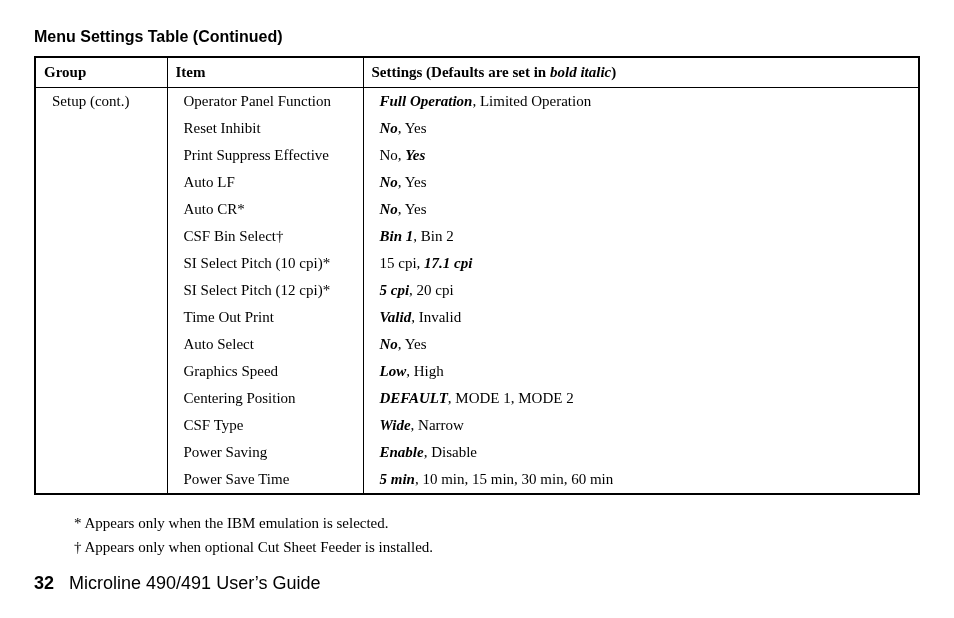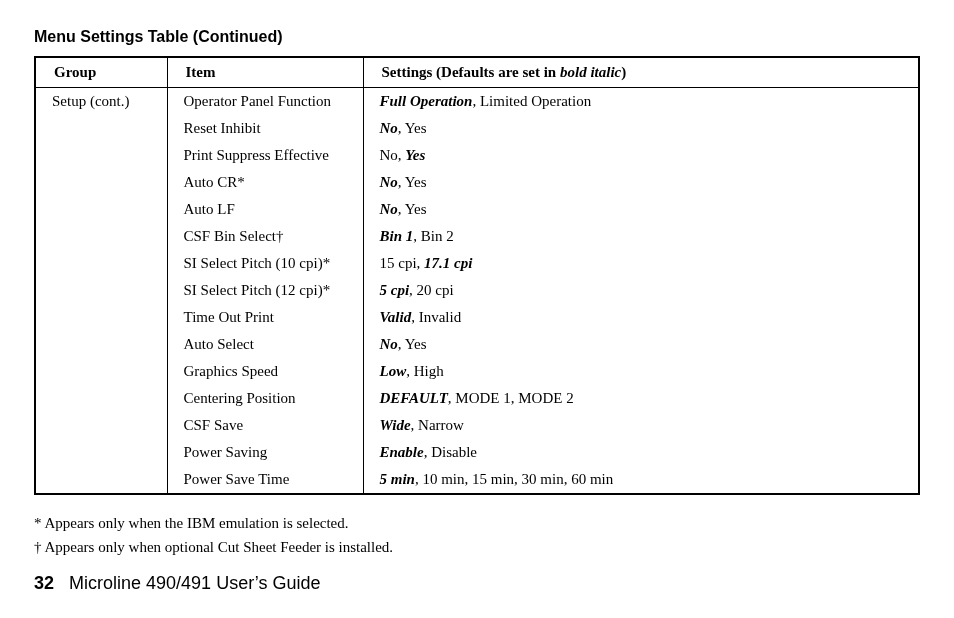--- a/index.html
+++ b/index.html
@@ -21,35 +21,35 @@
   }
   table.settings {
     width: 100%;
     border-collapse: collapse;
     border: 2px solid #000;
     table-layout: fixed;
   }
   table.settings th {
     text-align: left;
     font-weight: bold;
-    padding: 6px 10px 6px 18px;
+    padding: 6px 10px 6px 8px;
     border-bottom: 1px solid #000;
     vertical-align: top;
   }
   table.settings td {
     padding: 5px 16px;
     vertical-align: top;
   }
   col.col-group { width: 132px; }
   col.col-item  { width: 196px; }
   col.col-set   { }
   .vsep-right { border-right: 1px solid #000; }
   .bi { font-weight: bold; font-style: italic; }
   .def-note { font-style: italic; font-weight: bold; }
-  .footnotes { margin-top: 16px; font-size: 15px; line-height: 1.6; }
+  .footnotes { margin-top: 16px; font-size: 15px; line-height: 1.6; margin-left: 40px; }
   .footer {
     margin-top: 14px;
     font-family: Arial, Helvetica, sans-serif;
     font-size: 18px;
   }
   .footer .pn { font-weight: 700; }
   .row-pad td { padding-top: 7px; }
 </style>
 </head>
 <body>
@@ -82,26 +82,26 @@
         <td class="vsep-right">Reset Inhibit</td>
         <td><span class="bi">No</span><span>, Yes</span></td>
       </tr>
       <tr>
         <td class="vsep-right"></td>
         <td class="vsep-right">Print Suppress Effective</td>
         <td><span>No, </span><span class="bi">Yes</span></td>
       </tr>
       <tr>
         <td class="vsep-right"></td>
-        <td class="vsep-right">Auto CR*</td>
+        <td class="vsep-right">Auto LF</td>
         <td><span class="bi">No</span><span>, Yes</span></td>
       </tr>
       <tr>
         <td class="vsep-right"></td>
-        <td class="vsep-right">Auto LF</td>
+        <td class="vsep-right">Auto CR*</td>
         <td><span class="bi">No</span><span>, Yes</span></td>
       </tr>
       <tr>
         <td class="vsep-right"></td>
         <td class="vsep-right">CSF Bin Select†</td>
         <td><span class="bi">Bin 1</span><span>, Bin 2</span></td>
       </tr>
       <tr>
         <td class="vsep-right"></td>
         <td class="vsep-right">SI Select Pitch (10 cpi)*</td>
@@ -127,21 +127,21 @@
         <td class="vsep-right">Graphics Speed</td>
         <td><span class="bi">Low</span><span>, High</span></td>
       </tr>
       <tr>
         <td class="vsep-right"></td>
         <td class="vsep-right">Centering Position</td>
         <td><span class="bi">DEFAULT</span><span>, MODE 1, MODE 2</span></td>
       </tr>
       <tr>
         <td class="vsep-right"></td>
-        <td class="vsep-right">CSF Save</td>
+        <td class="vsep-right">CSF Type</td>
         <td><span class="bi">Wide</span><span>, Narrow</span></td>
       </tr>
       <tr>
         <td class="vsep-right"></td>
         <td class="vsep-right">Power Saving</td>
         <td><span class="bi">Enable</span><span>, Disable</span></td>
       </tr>
       <tr>
         <td class="vsep-right"></td>
         <td class="vsep-right">Power Save Time</td>

